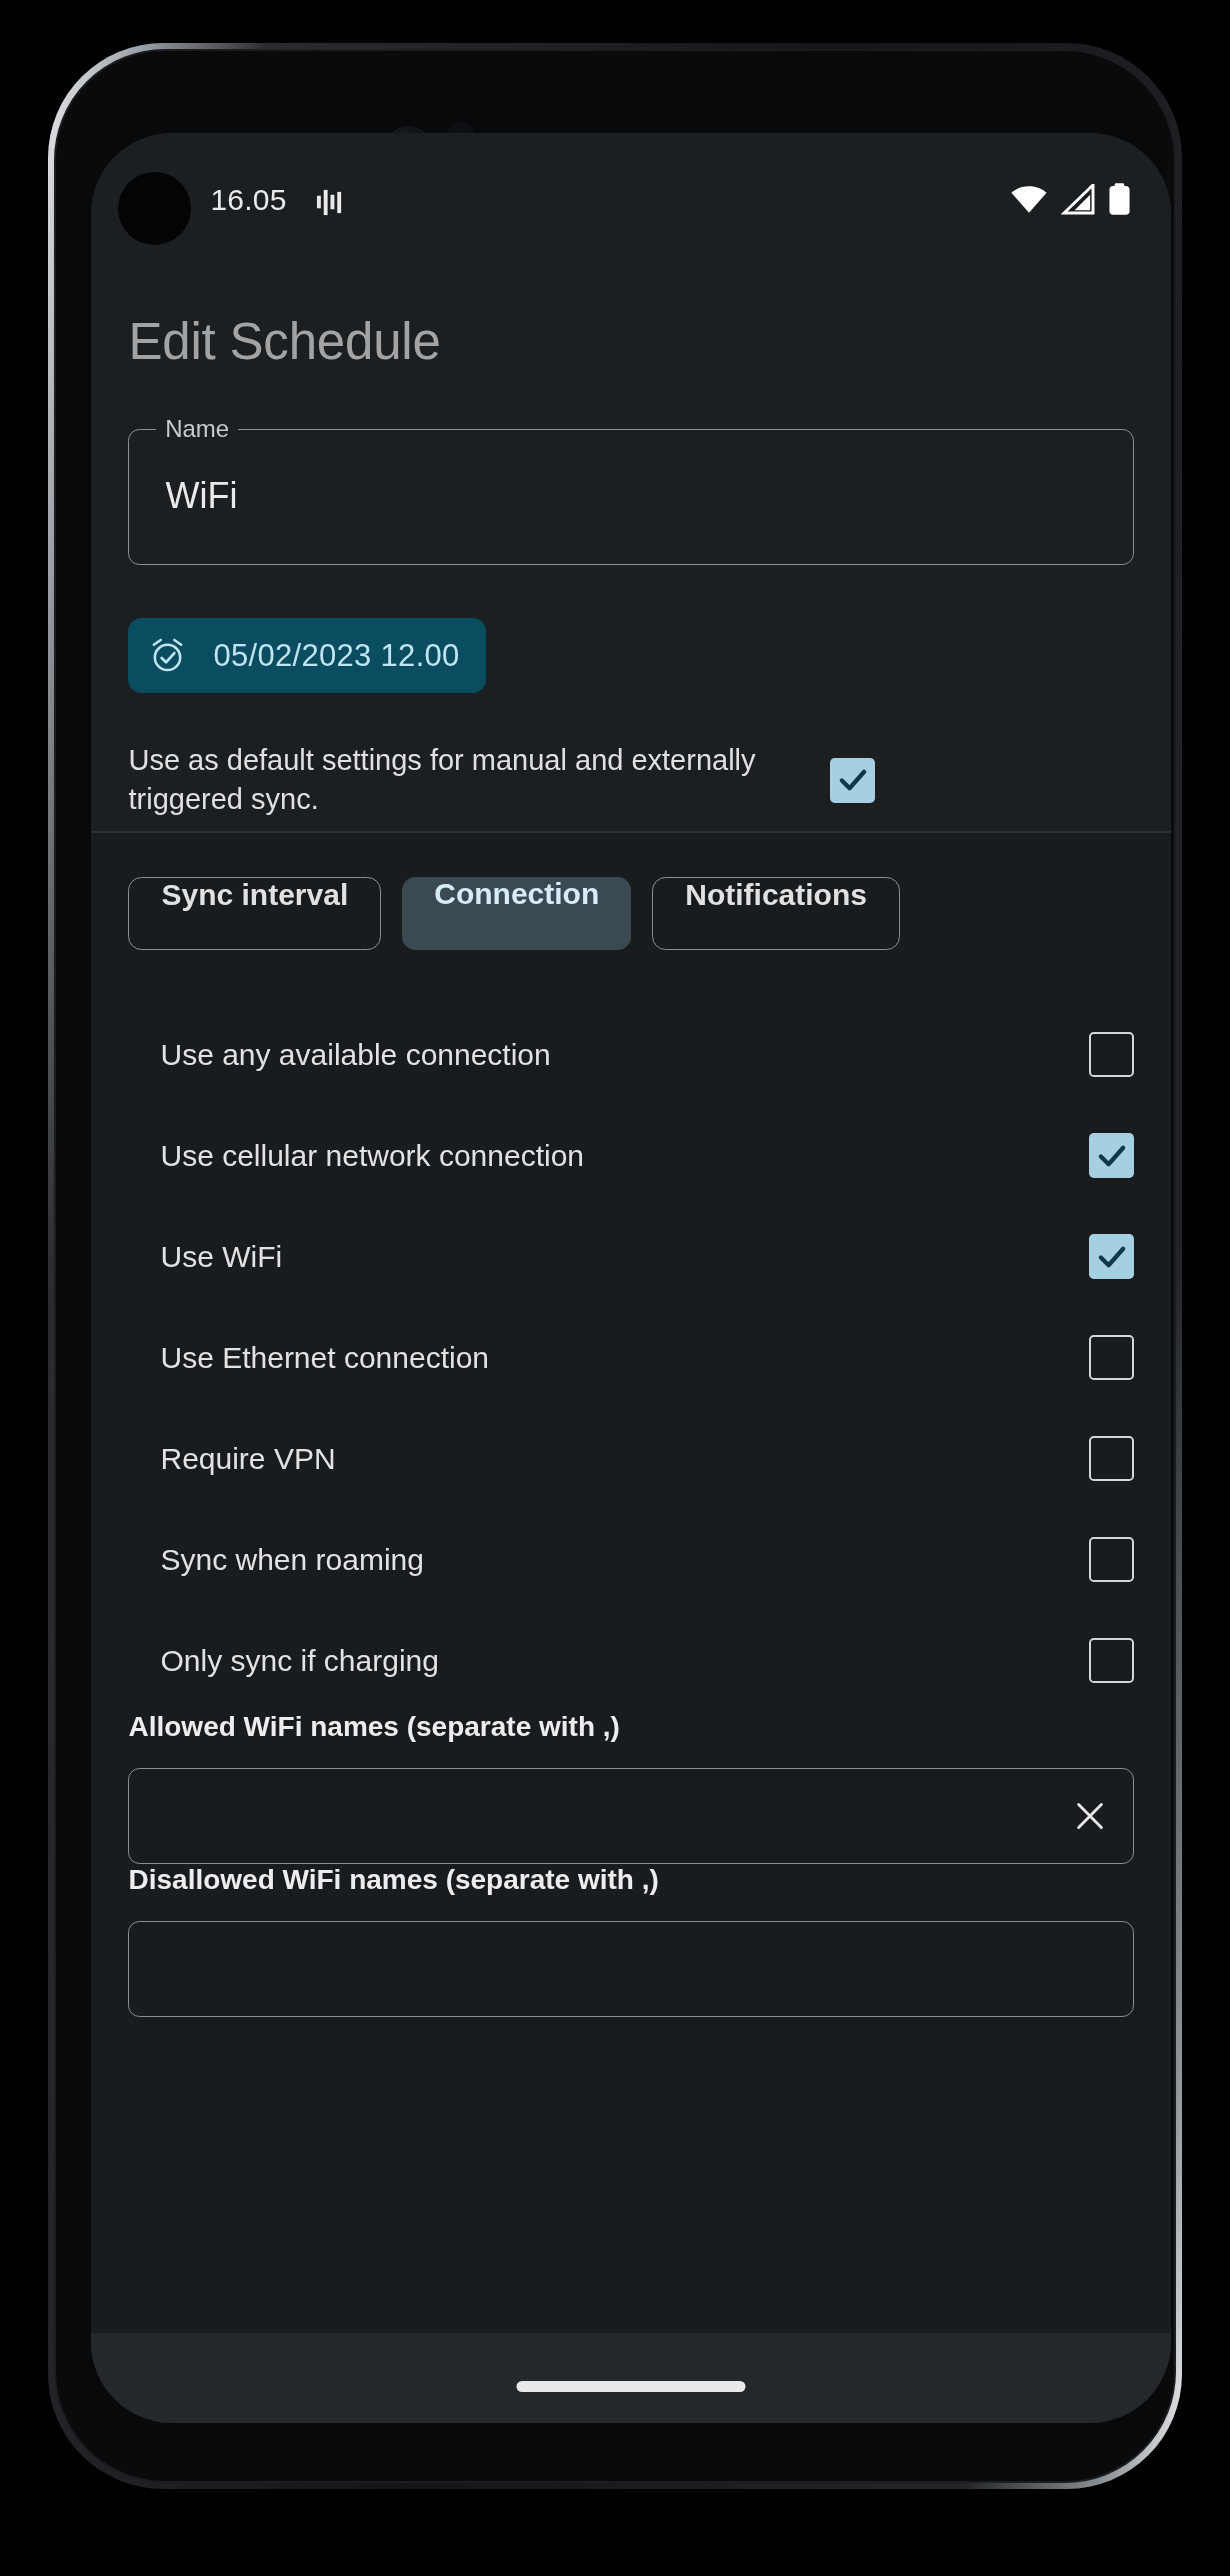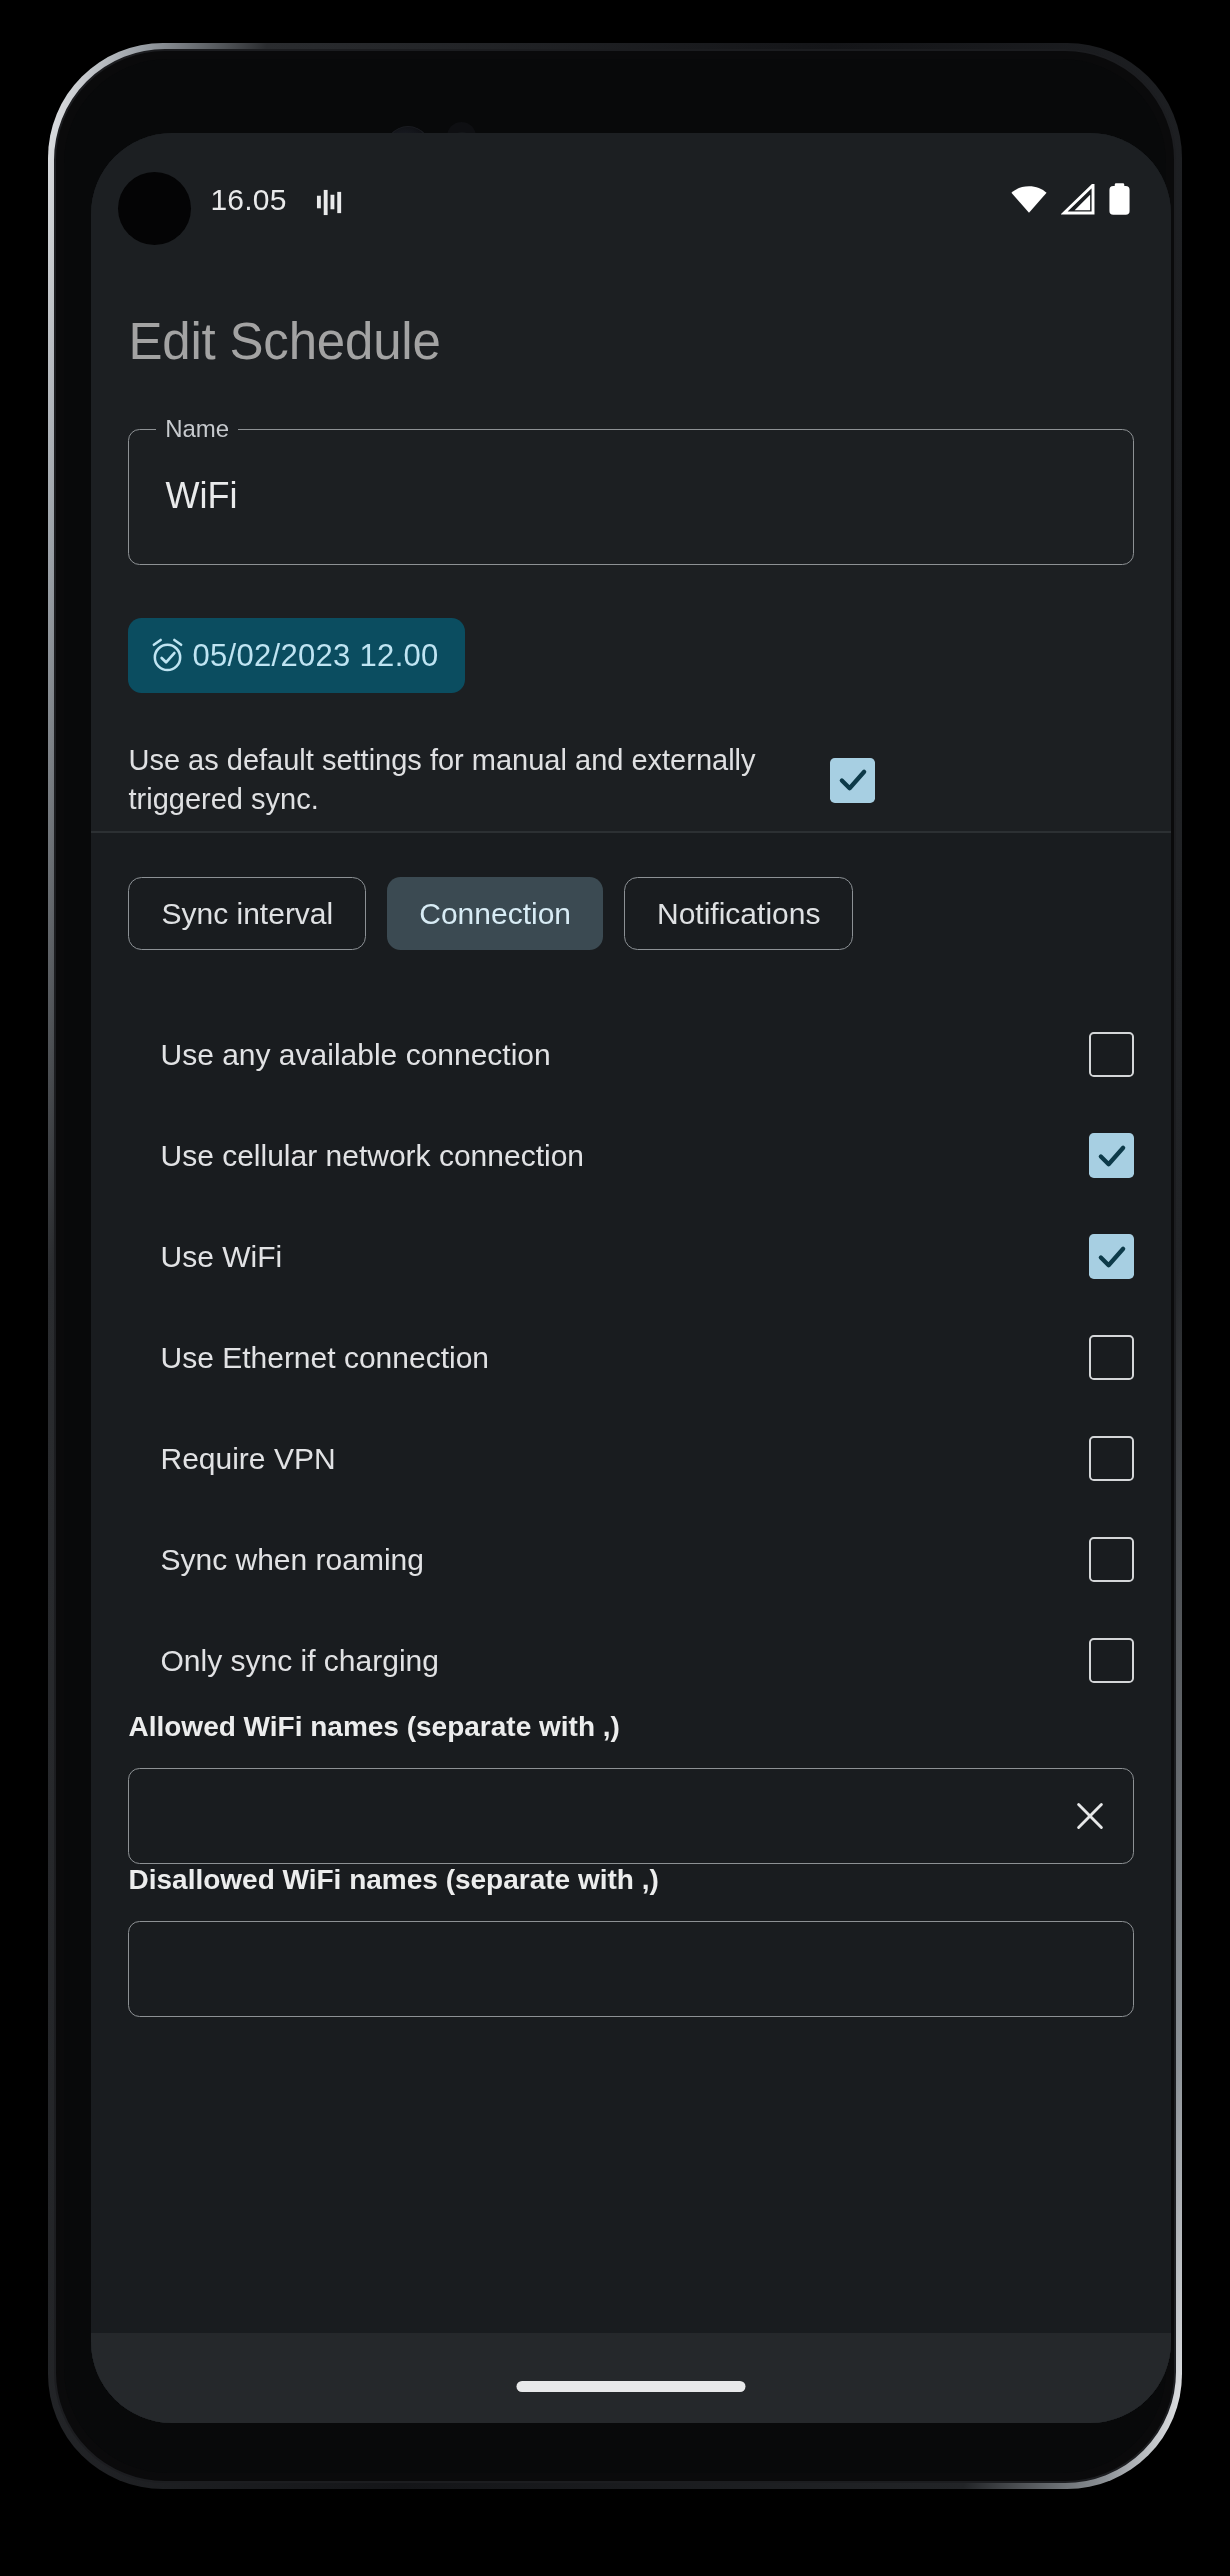--- a/index.html
+++ b/index.html
@@ -172,21 +172,21 @@
     position: absolute;
     left: 36px; top: 45px;
     font-size: 36px;
     color: #e9eaeb;
   }
 
   
   #date-chip {
     display: inline-flex;
     align-items: center;
-    gap: 6px;
+    gap: 27px;
     margin-top: 53px;
     height: 75px;
     padding: 0 26px 0 21px;
     border-radius: 13.5px;
     background: #0b4d60;
   }
   #date-chip-text {
     font-size: 31px;
     color: #bfe4f2;
     font-weight: 500;
@@ -239,25 +239,25 @@
 
   #tab-row {
     display: flex;
     gap: 21px;
     padding-top: 44px;
   }
   .tab-chip {
     height: 73px;
     padding: 0 32px;
     display: flex;
-    align-items: center;
     border-radius: 13.5px;
     font-size: 30px;
     color: #dfe1e3;
     white-space: nowrap;
+    font-weight: bold;
   }
   .tab-chip.outlined { border: 1.9px solid #8c9195; background: transparent; }
   .tab-chip.selected { background: #3b4a52; color: #d8ecf5; }
 
   #option-list { margin-top: 54px; }
   .option-row {
     display: flex;
     align-items: center;
     height: 101px;
     margin-left: 32px;

